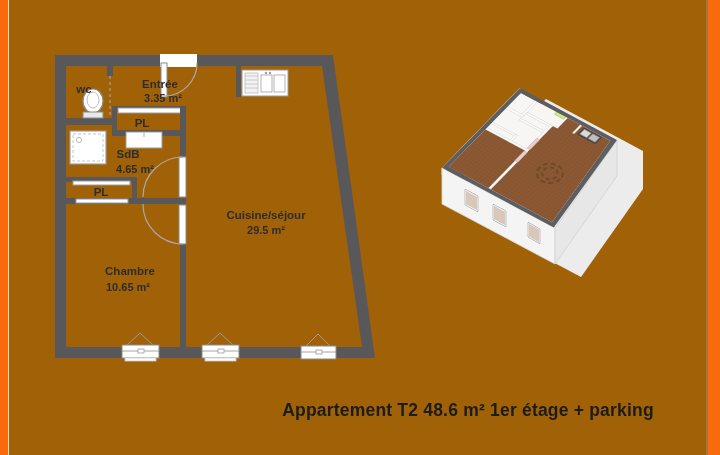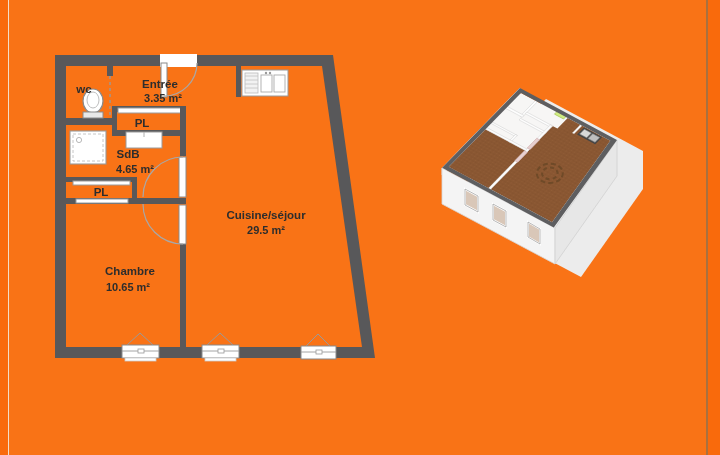--- a/index.html
+++ b/index.html
@@ -1,17 +1,17 @@
 <!DOCTYPE html>
 <html><head>
 <meta charset="utf-8">
 <style>
   html,body{margin:0;padding:0;}
   body{width:720px;height:455px;background:#fdfdfd;font-family:"Liberation Sans",sans-serif;overflow:hidden;position:relative;}
-  .stage{position:absolute;inset:0;width:720px;height:455px;background:#f97316;}
+  .stage{position:absolute;inset:0;width:720px;height:455px;background:#a16207;}
   .accent-left{position:absolute;left:0;top:0;width:8px;height:455px;background:#F96A0C;border-right:1px solid #f4dcc6;}
   .accent-right{position:absolute;right:0;top:0;width:12px;height:455px;background:#F96A0C;border-left:2px solid #a9713f;}
   .figure-svg{position:absolute;left:0;top:0;}
   .caption{position:absolute;left:258px;top:400px;width:420px;text-align:center;
            font-size:17.5px;font-weight:700;color:#1c1c1c;letter-spacing:0.2px;}
   text{font-family:"Liberation Sans",sans-serif;font-weight:700;fill:#2d2d2d;}
   .room-name{font-size:11.5px;}
   .room-area{font-size:11px;}
 </style>
 </head>
@@ -184,13 +184,14 @@
           <rect x="248" y="68" width="52" height="27" fill="#454545"></rect>
           <rect x="252" y="72" width="20" height="18" fill="#d9d9d9" stroke="#8a8a8a" stroke-width="0.6" vector-effect="non-scaling-stroke"></rect>
           <rect x="276" y="72" width="20" height="18" fill="#bfbfbf" stroke="#8a8a8a" stroke-width="0.6" vector-effect="non-scaling-stroke"></rect>
         </g>
 
         <path fill-rule="evenodd" fill="#5E5E60" d="M55,55 L333,55 L375,358 L55,358 Z M66,66 L322,66 L362,347 L66,347 Z"></path>
       </g>
     </g>
   </svg>
 
+  <div class="caption">Appartement T2 48.6 m² 1er étage + parking</div>
 </div>
 
 </body></html>

